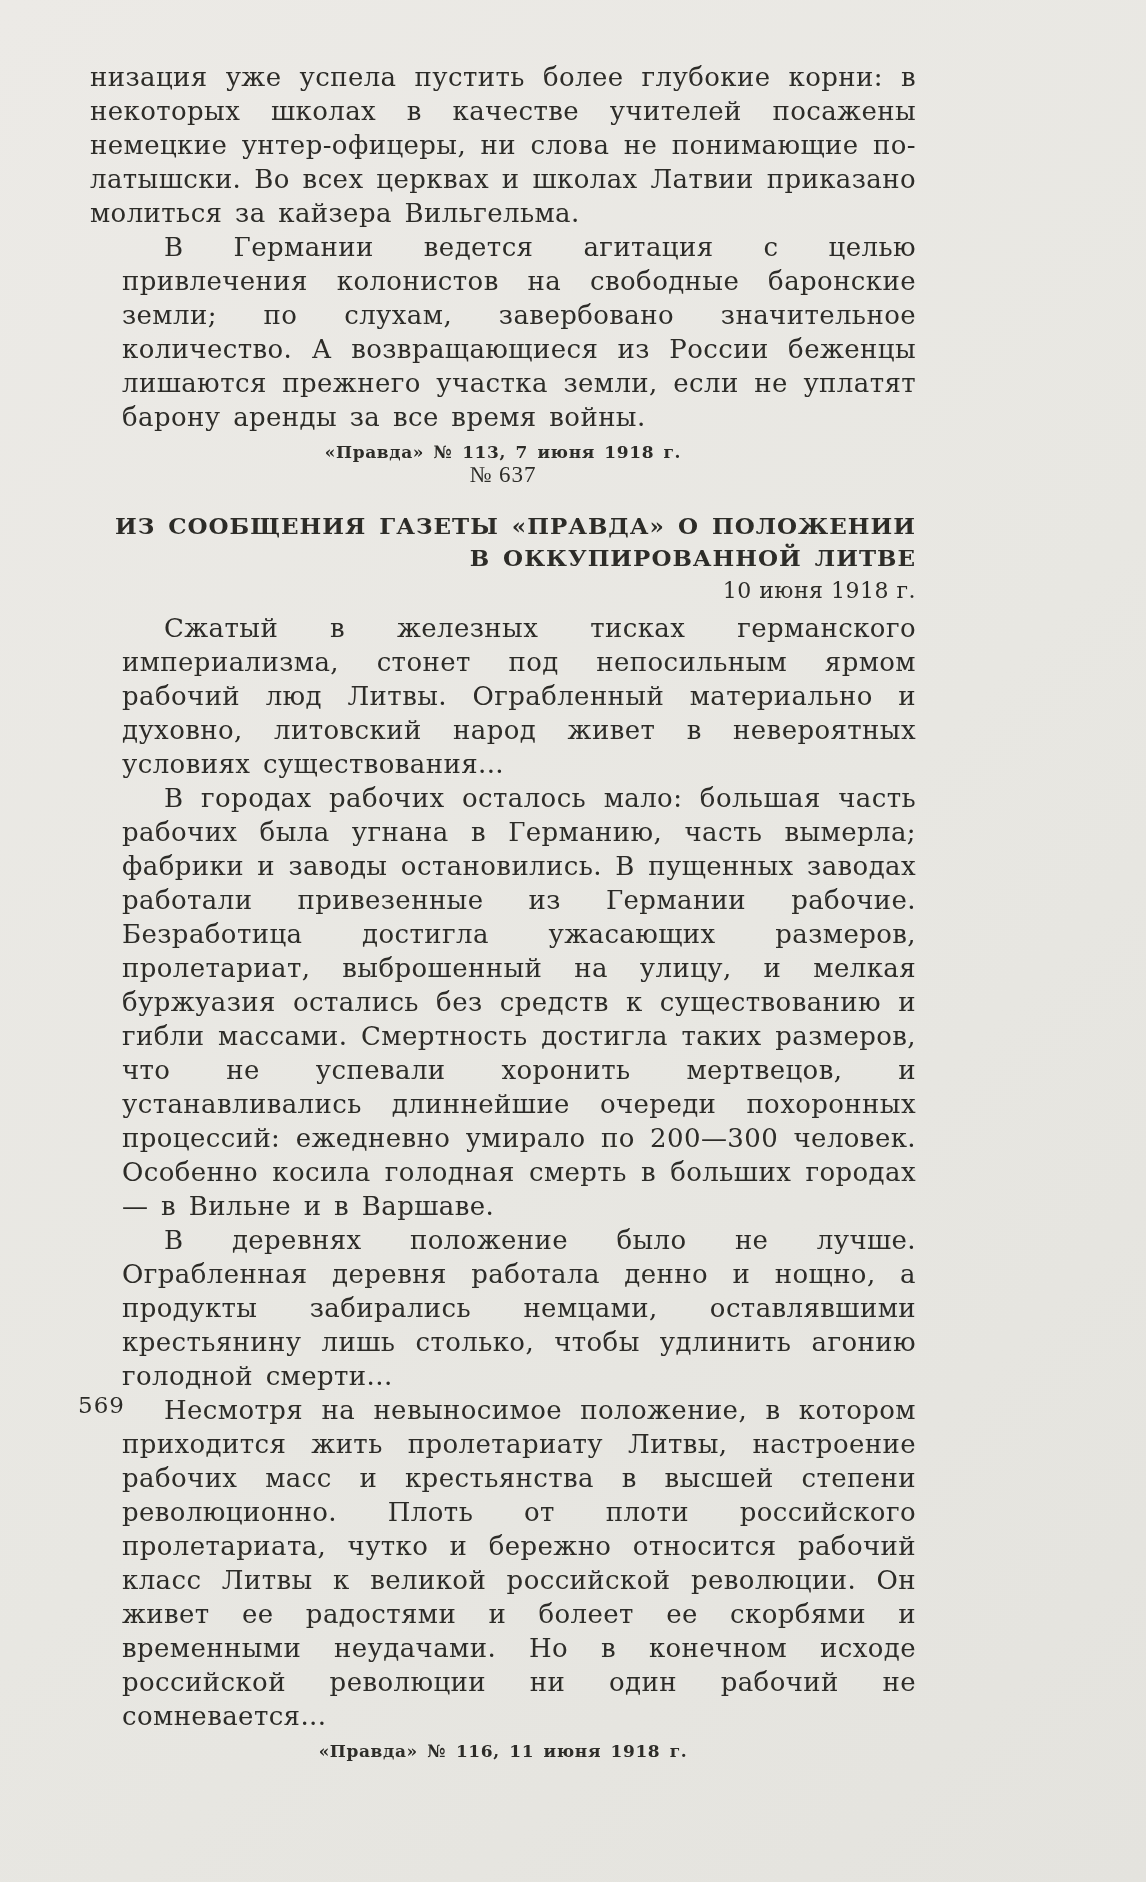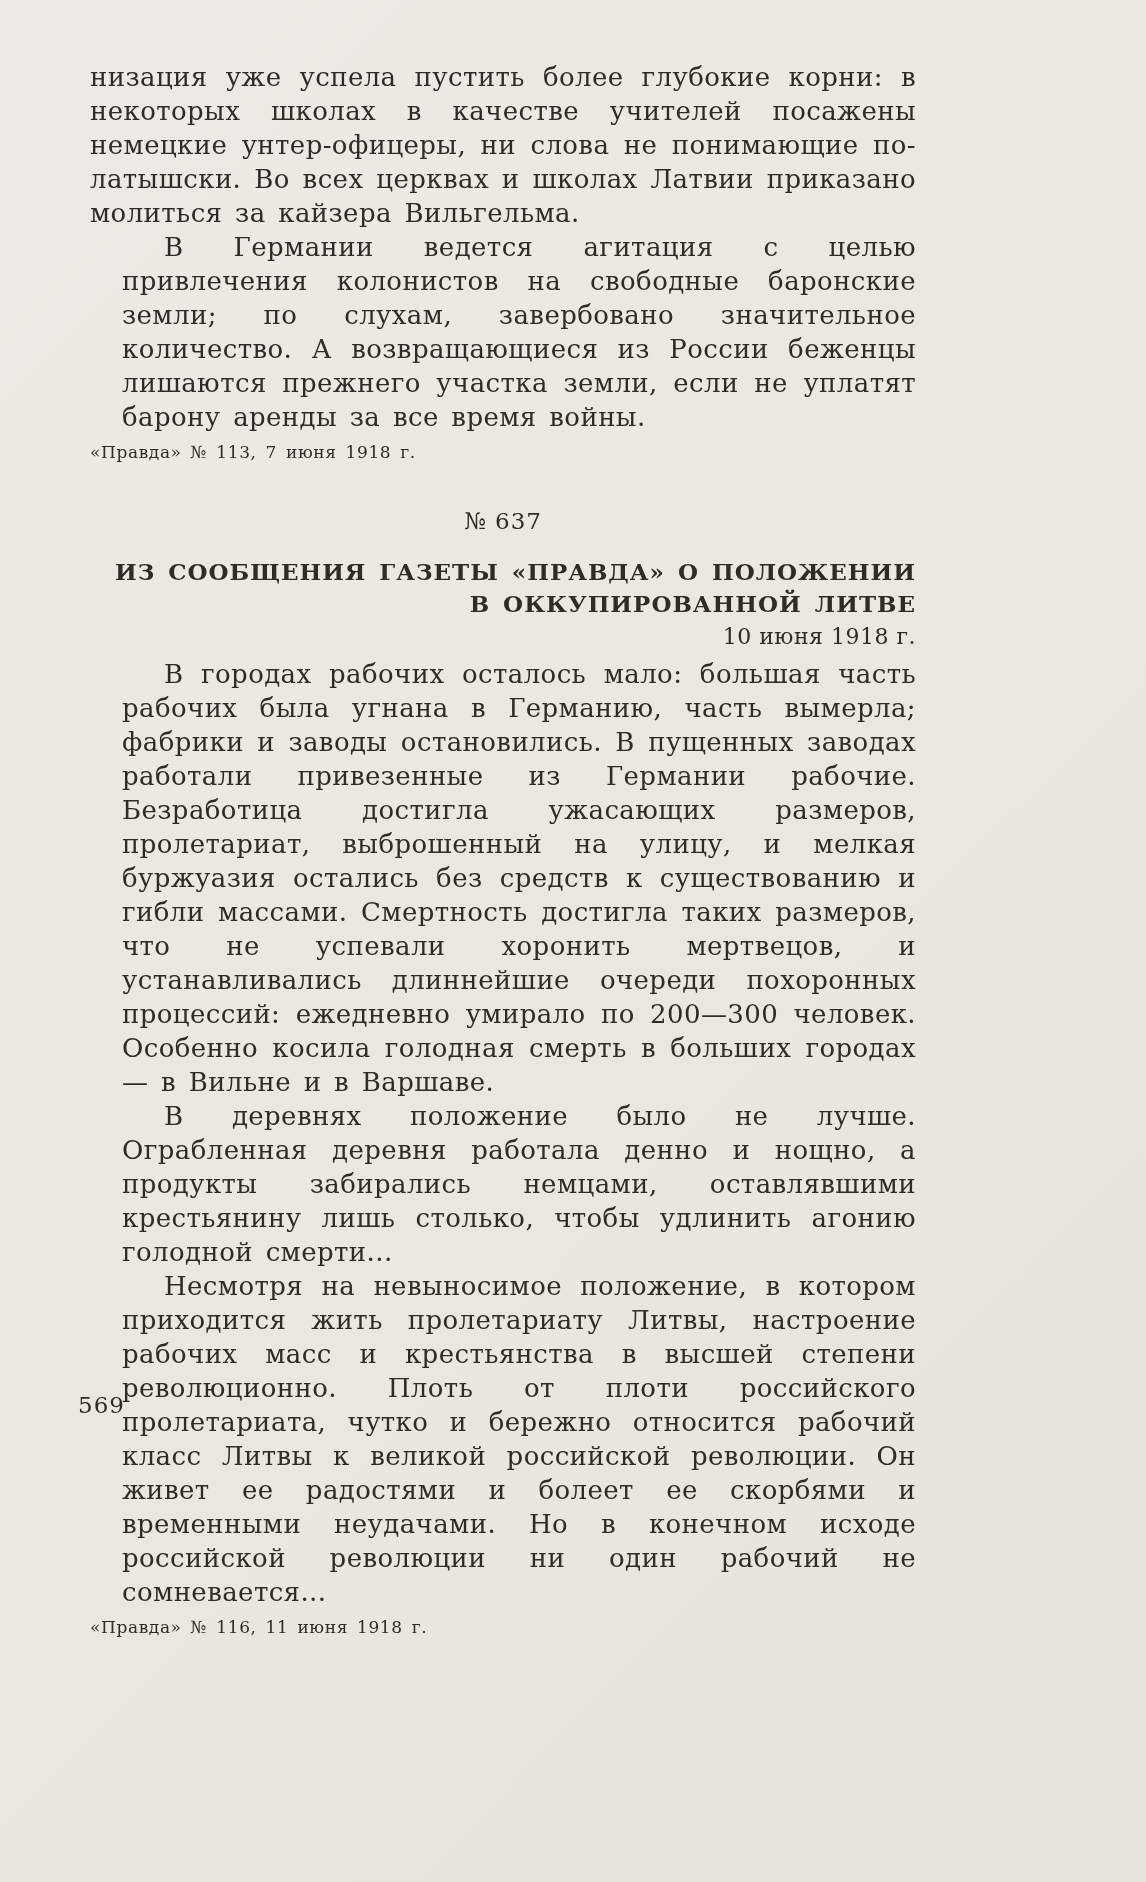--- a/index.html
+++ b/index.html
@@ -28,30 +28,31 @@
     margin: 0;
     word-spacing: 4px;
     letter-spacing: 0.4px;
   }
   p.body.indented {
     text-indent: 42px;
     margin-left: 32px;
   }
   .source-line {
     font-size: 17px;
-    font-weight: normal;
+    font-weight: bold;
     letter-spacing: 0.6px;
     word-spacing: 3px;
     margin: 8px 0 0 0;
+    text-align: center;
   }
   .doc-number {
     text-align: center;
     font-size: 23px;
-    margin-top: 46px;
     letter-spacing: 1px;
+    font-family: Liberation Serif, serif;
   }
   .doc-title {
     text-align: right;
     font-size: 23px;
     font-weight: bold;
     white-space: pre-line;
     line-height: 32px;
     letter-spacing: 1px;
     word-spacing: 4px;
     margin: 22px 0 0 0;
@@ -85,20 +86,21 @@
   <p class="source-line">«Правда» № 113, 7 июня 1918 г.</p>
 
   <div class="doc-number">№ 637</div>
 
   <h1 class="doc-title">ИЗ СООБЩЕНИЯ ГАЗЕТЫ «ПРАВДА» О ПОЛОЖЕНИИ
 В ОККУПИРОВАННОЙ ЛИТВЕ</h1>
 
   <div class="doc-date">10 июня 1918 г.</div>
 
   <div class="entry-body">
+    <p class="body indented">Сжатый в железных тисках германского империализма, стонет под непосильным ярмом рабочий люд Литвы. Ограбленный материально и духовно, литовский народ живет в невероятных условиях существования...</p>
     <p class="body indented">В городах рабочих осталось мало: большая часть рабочих была угнана в Германию, часть вымерла; фабрики и заводы остановились. В пущенных заводах работали привезенные из Германии рабочие. Безработица достигла ужасающих размеров, пролетариат, выброшенный на улицу, и мелкая буржуазия остались без средств к существованию и гибли массами. Смертность достигла таких размеров, что не успевали хоронить мертвецов, и устанавливались длиннейшие очереди похоронных процессий: ежедневно умирало по 200—300 человек. Особенно косила голодная смерть в больших городах — в Вильне и в Варшаве.</p>
     <p class="body indented">В деревнях положение было не лучше. Ограбленная деревня работала денно и нощно, а продукты забирались немцами, оставлявшими крестьянину лишь столько, чтобы удлинить агонию голодной смерти...</p>
     <p class="body indented">Несмотря на невыносимое положение, в котором приходится жить пролетариату Литвы, настроение рабочих масс и крестьянства в высшей степени революционно. Плоть от плоти российского пролетариата, чутко и бережно относится рабочий класс Литвы к великой российской революции. Он живет ее радостями и болеет ее скорбями и временными неудачами. Но в конечном исходе российской революции ни один рабочий не сомневается...</p>
   </div>
 
   <p class="source-line">«Правда» № 116, 11 июня 1918 г.</p>
 
 </div>
 
 <div class="page-number">569</div>

